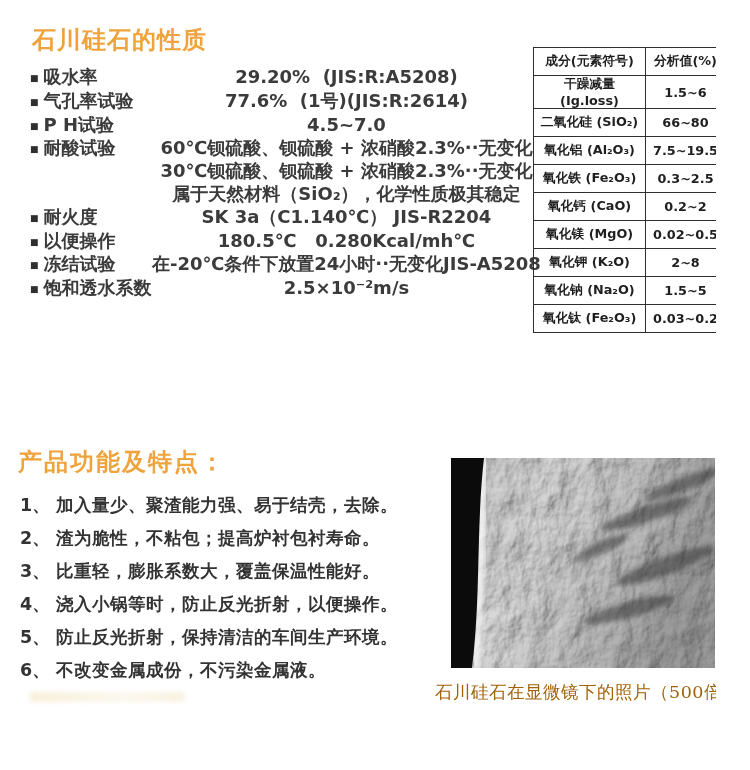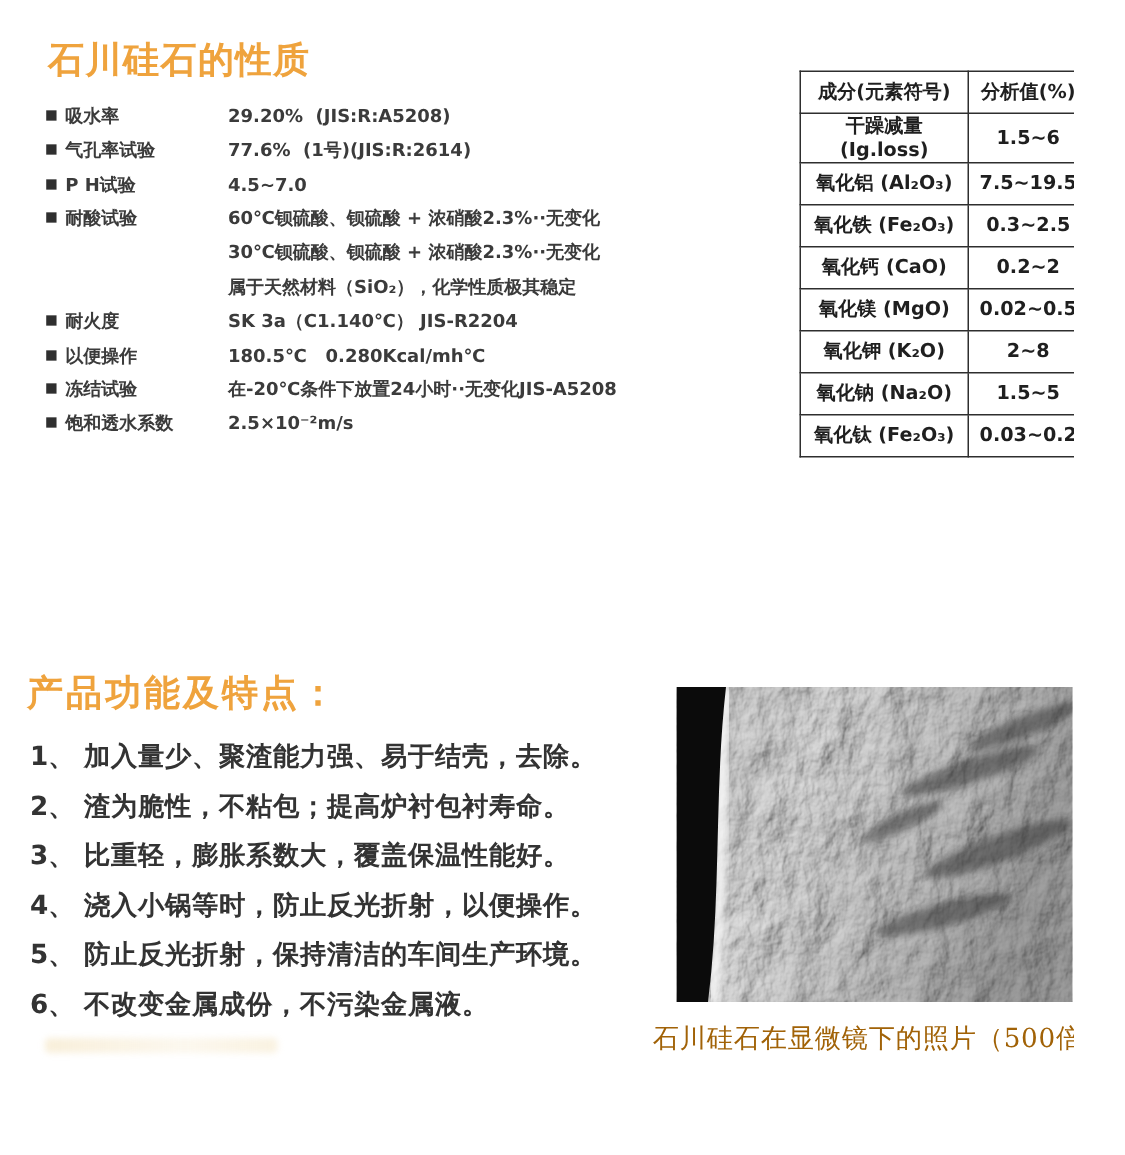--- a/index.html
+++ b/index.html
@@ -9,25 +9,25 @@
   }
   
   .sec1-title{
     position:absolute;left:32px;top:24px;font-size:24px;font-weight:700;
     color:#efa33d;letter-spacing:1px;
   }
   
   .props{
     position:absolute;left:30px;top:66px;width:500px;
     display:grid;grid-template-columns:122px 1fr;
-    font-size:12px;font-weight:600;line-height:22.8px;color:#3b3b3b;
+    font-size:18px;font-weight:600;line-height:22.8px;color:#3b3b3b;
   }
   .prop-label{white-space:nowrap;}
   .prop-label::before{content:"■";font-size:9px;vertical-align:2px;margin-right:5px;color:#2f2f2f;}
-  .prop-line{white-space:pre;}
+  .prop-line{white-space:pre;text-align:center;}
   
   .comp-table{
     position:absolute;left:533px;top:47px;width:192px;
     border-collapse:collapse;table-layout:fixed;
     font-family:"DejaVu Sans","Liberation Sans",sans-serif;
   }
   .comp-table th,.comp-table td{
     border:1.6px solid #2e2e2e;height:27px;text-align:center;vertical-align:middle;
     font-size:12.8px;font-weight:700;color:#1f1f1f;padding:0 1px;margin-top:32px;
   }
@@ -119,20 +119,24 @@
     <thead>
       <tr>
         <th>成分(元素符号)</th>
         <th>分析值(%)</th>
       </tr>
     </thead>
     <tbody>
       <tr>
           <td>干躁减量(Ig.loss)</td>
           <td>1.5~6</td>
+        </tr>
+      <tr>
+          <td>二氧化硅 (SiO₂)</td>
+          <td>66~80</td>
         </tr>
       <tr>
           <td>氧化铝 (Al₂O₃)</td>
           <td>7.5~19.5</td>
         </tr>
       <tr>
           <td>氧化铁 (Fe₂O₃)</td>
           <td>0.3~2.5</td>
         </tr>
       <tr>

